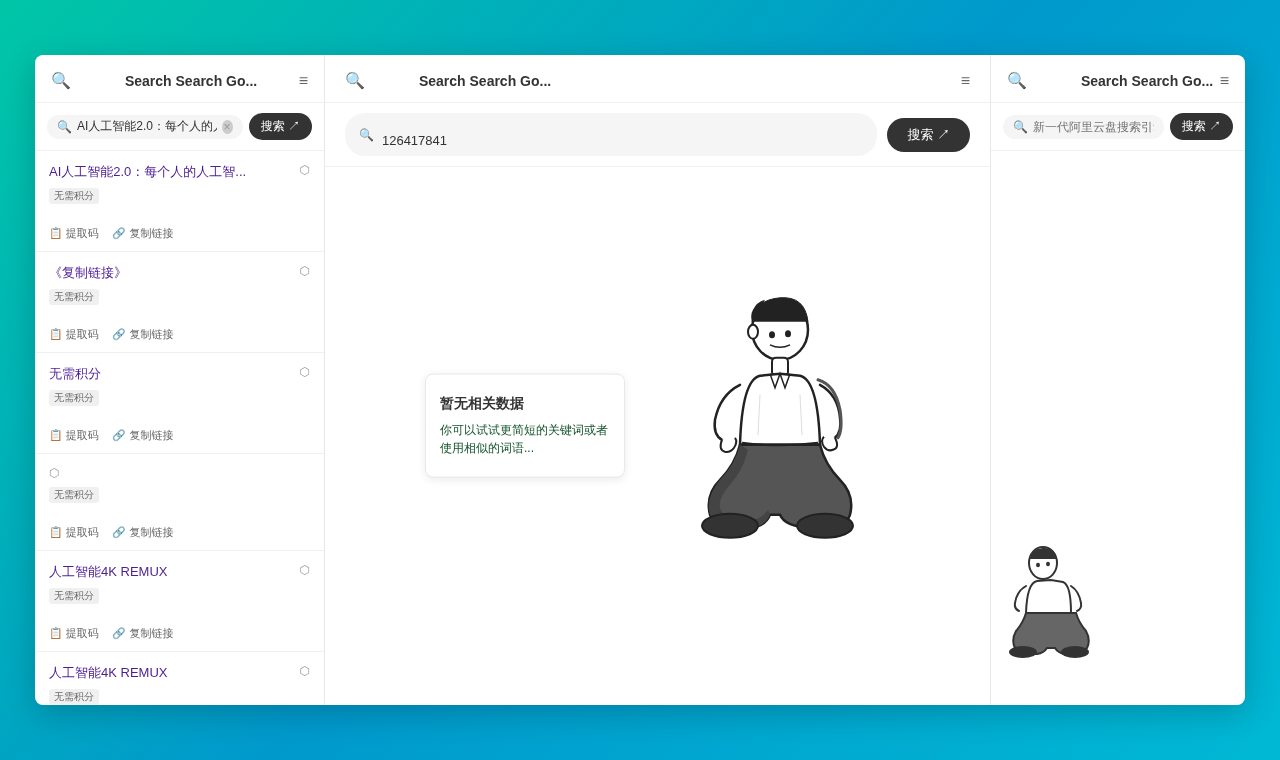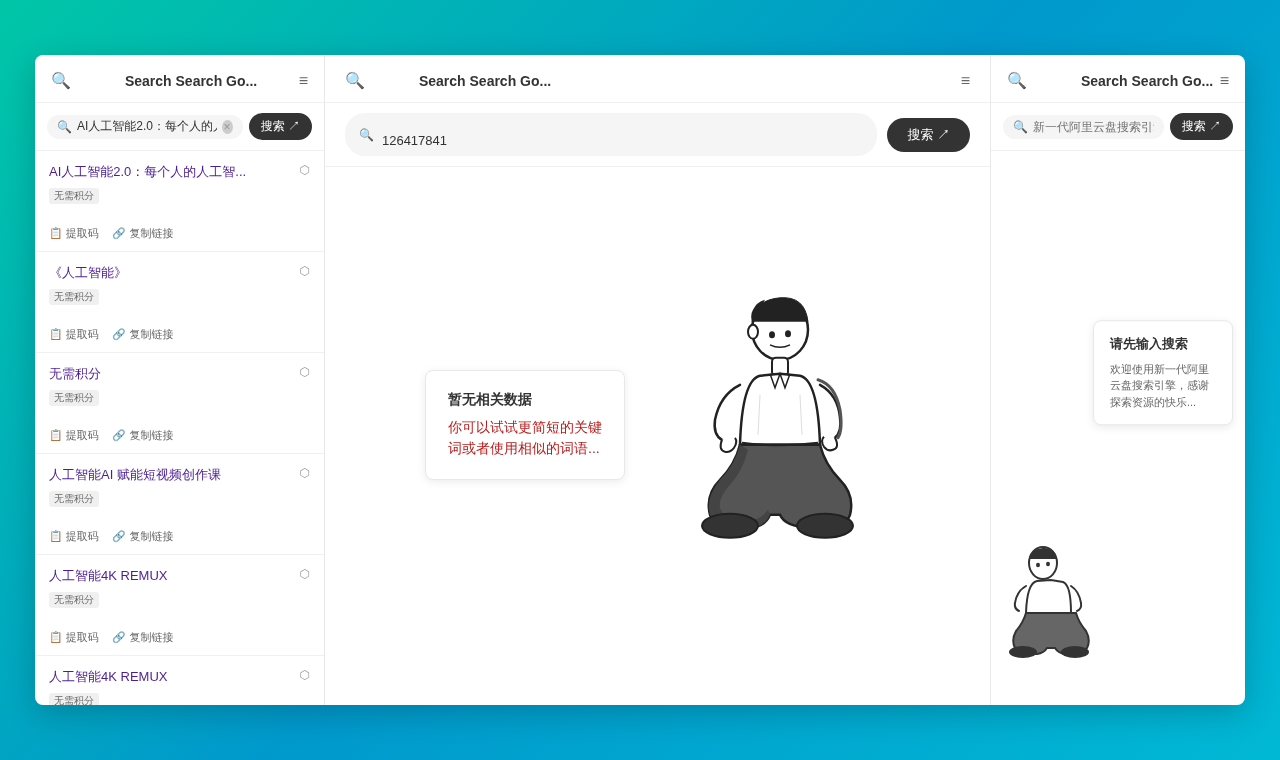--- a/index.html
+++ b/index.html
@@ -222,34 +222,34 @@
       overflow: hidden;
     }
     .empty-state-card {
       position: absolute;
       left: 100px;
       top: 50%;
       transform: translateY(-60%);
       background: #fff;
       border: 1px solid #e8e8e8;
       border-radius: 8px;
-      padding: 20px 22px;
+      padding: 20px 14px;
       width: 200px;
       box-shadow: 0 2px 8px rgba(0,0,0,0.08);
       z-index: 2;
     }
     .empty-state-title {
       font-size: 14px;
       font-weight: 600;
       color: #333;
       margin-bottom: 8px;
     }
     .empty-state-text {
-      font-size: 14px;
-      color: #b91c1c;
+      font-size: 12px;
+      color: #14532d;
       line-height: 1.5;
     }
 
     
     .figure-area {
       position: absolute;
       right: 100px;
       top: 50%;
       transform: translateY(-55%);
     }
@@ -335,21 +335,21 @@
         </div>
         <span class="result-tag">无需积分</span>
         <div class="result-actions">
           <span class="result-action">📋 <span>提取码</span></span>
           <span class="result-action">🔗 <span>复制链接</span></span>
         </div>
       </div>
 
       <div class="result-item">
         <div class="result-item-header">
-          <span class="result-title">《人工智能》</span>
+          <span class="result-title">《复制链接》</span>
           <span class="external-icon">⬡</span>
         </div>
         <span class="result-tag">无需积分</span>
         <div class="result-actions">
           <span class="result-action">📋 <span>提取码</span></span>
           <span class="result-action">🔗 <span>复制链接</span></span>
         </div>
       </div>
 
       <div class="result-item">
@@ -359,21 +359,20 @@
         </div>
         <span class="result-tag">无需积分</span>
         <div class="result-actions">
           <span class="result-action">📋 <span>提取码</span></span>
           <span class="result-action">🔗 <span>复制链接</span></span>
         </div>
       </div>
 
       <div class="result-item">
         <div class="result-item-header">
-          <span class="result-title">人工智能AI 赋能短视频创作课</span>
           <span class="external-icon">⬡</span>
         </div>
         <span class="result-tag">无需积分</span>
         <div class="result-actions">
           <span class="result-action">📋 <span>提取码</span></span>
           <span class="result-action">🔗 <span>复制链接</span></span>
         </div>
       </div>
 
       <div class="result-item">
@@ -502,20 +501,16 @@
 
           <path d="M70 45 Q78 50 80 62 Q81 68 76 70" stroke="#333" stroke-width="2" fill="none" stroke-linecap="round"></path>
 
           <path d="M25 72 Q22 82 15 90 Q10 99 14 107 Q18 114 36 113 Q43 112 46 107 L54 107 Q57 112 64 113 Q82 114 86 107 Q90 99 85 90 Q78 82 75 72 Z" fill="#666" stroke="#333" stroke-width="2"></path>
 
           <ellipse cx="22" cy="111" rx="14" ry="6" fill="#333"></ellipse>
           <ellipse cx="74" cy="111" rx="14" ry="6" fill="#333"></ellipse>
         </svg>
       </div>
 
-      <div class="right-prompt-card">
-        <div class="right-prompt-title">请先输入搜索</div>
-        <div class="right-prompt-text">欢迎使用新一代阿里云盘搜索引擎，感谢探索资源的快乐...</div>
-      </div>
     </div>
   </div>
 
 </div>
 
 </body></html>

